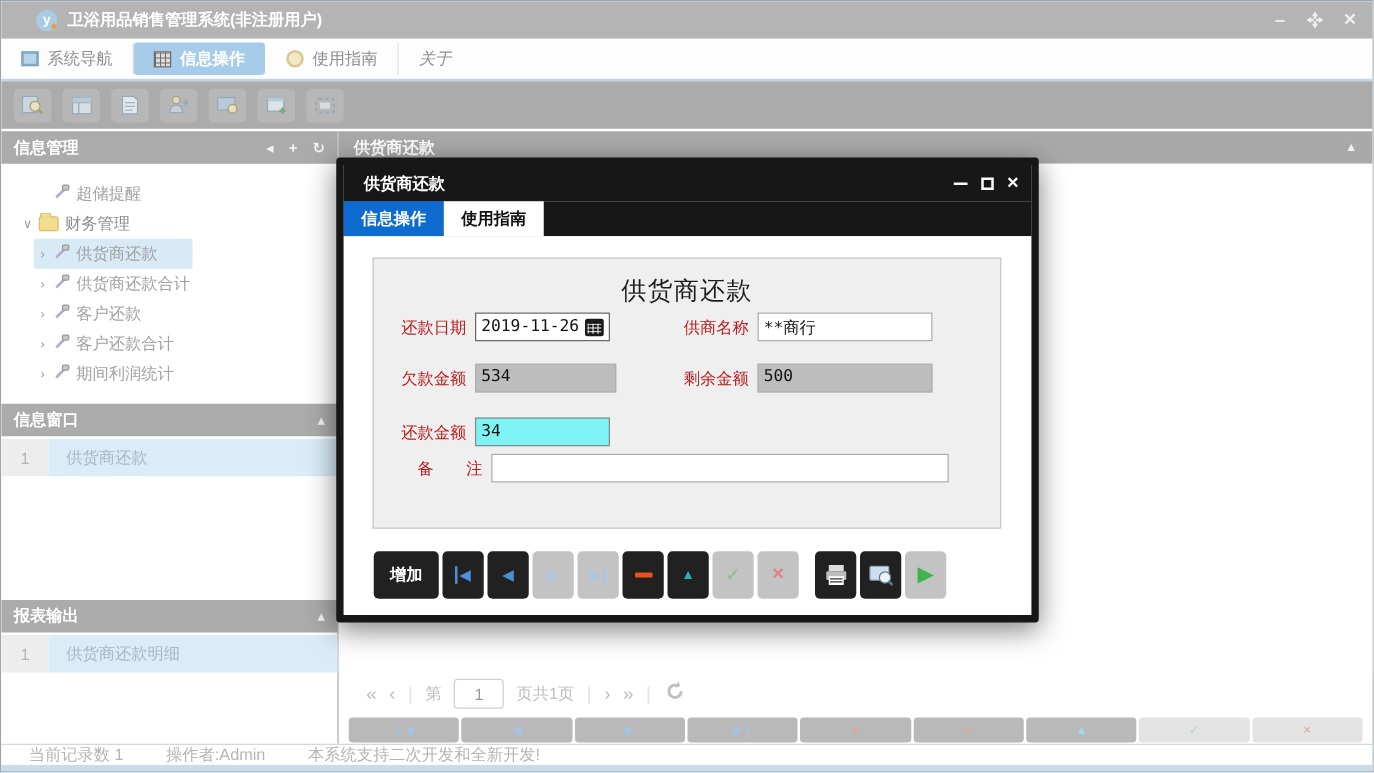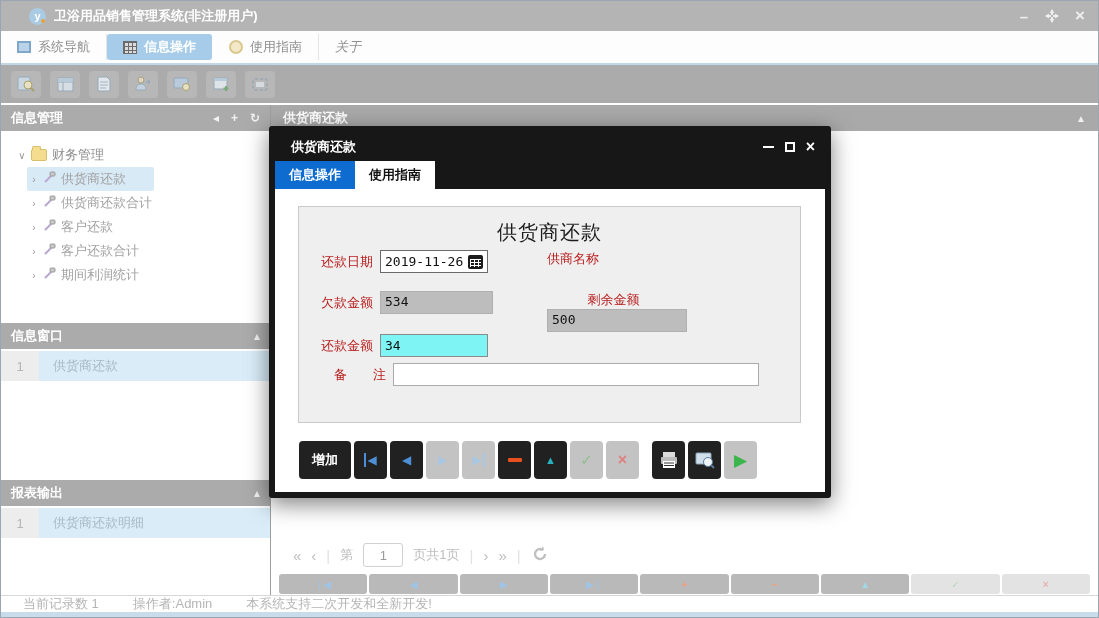--- a/index.html
+++ b/index.html
@@ -233,20 +233,27 @@
     <div class="sidebar">
       <div class="panel-hd">
         <span>信息管理</span>
         <span class="hd-icons">
           <span>◂</span>
           <span>+</span>
           <span>↻</span>
         </span>
       </div>
       <div class="tree">
+        <div class="tree-row" style="padding-left:40px;">
+          <span class="wand"><svg width="13" height="13" viewBox="0 0 13 13">
+                <path d="M2 11L9 4" stroke="#b9a8d0" stroke-width="2"></path>
+                <rect x="7" y="1" width="5" height="4" rx="1" fill="#c8c8c8" stroke="#9a9a9a"></rect>
+              </svg></span>
+          <span>超储提醒</span>
+        </div>
         <div class="tree-row" style="padding-left:14px;">
           <span class="arrow">∨</span>
           <span class="folder"></span>
           <span style="color:#8d8d8d;">财务管理</span>
         </div>
         <div class="tree-row" style="padding-left:26px;">
           <span class="tree-sel" style="display:flex;align-items:center;height:24px;">
             <span class="arrow">›</span>
             <span class="wand"><svg width="13" height="13" viewBox="0 0 13 13">
                   <path d="M2 11L9 4" stroke="#b9a8d0" stroke-width="2"></path>
@@ -402,29 +409,32 @@
 
         <div class="frow" style="left:22px; top:43px;">
           <span class="flabel">还款日期</span>
           <span class="fld" style="width:108px; border-color:#6a6a6a;">
             <span>2019-11-26</span>
             <span class="cal-icon"></span>
           </span>
         </div>
         <div class="frow" style="left:248px; top:43px;">
           <span class="flabel">供商名称</span>
+          <span class="fld" style="width:140px; border-color:#ababab;">
+            <input value="**商行" style="">
+          </span>
         </div>
 
         <div class="frow" style="left:22px; top:84px;">
           <span class="flabel">欠款金额</span>
           <span class="fld fld-gray" style="width:113px;">
             <span>534</span>
           </span>
         </div>
-        <div class="frow" style="left:248px; top:84px;flex-direction:column;">
+        <div class="frow" style="left:248px; top:84px;">
           <span class="flabel">剩余金额</span>
           <span class="fld fld-gray" style="width:140px;">
             <span>500</span>
           </span>
         </div>
 
         <div class="frow" style="left:22px; top:127px;">
           <span class="flabel">还款金额</span>
           <span class="fld fld-cyan" style="width:108px;">
             <span>34</span>

